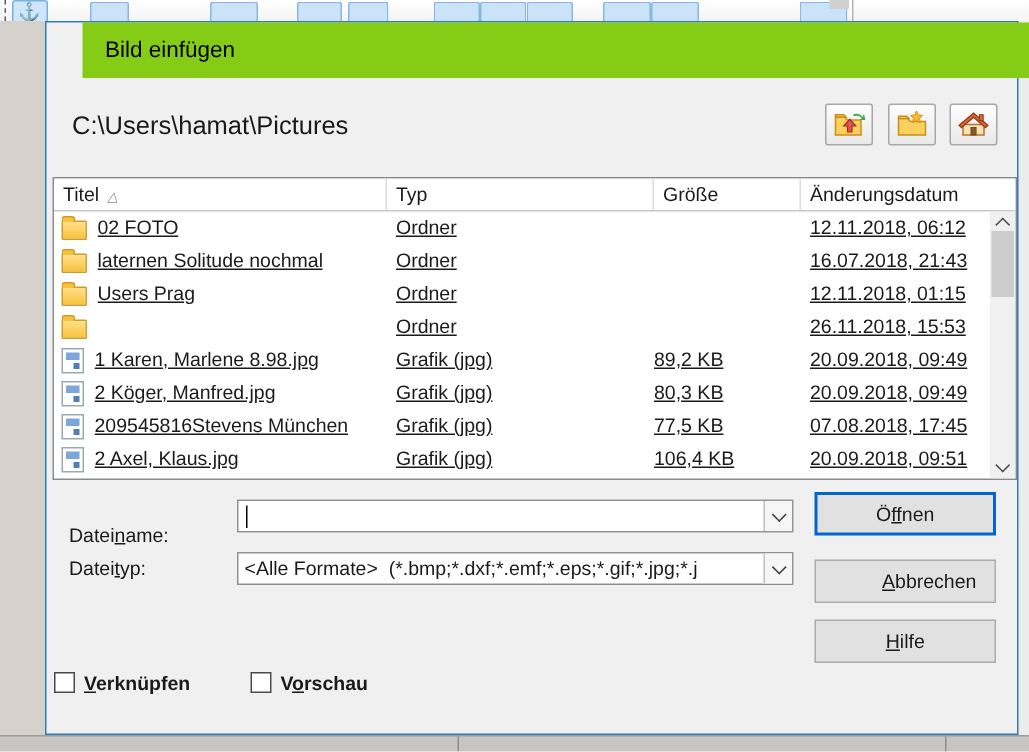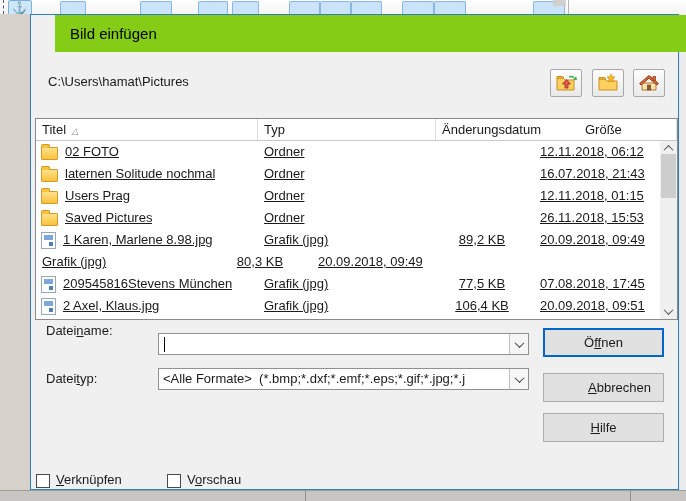--- a/index.html
+++ b/index.html
@@ -16,72 +16,72 @@
   .dash-v{position:absolute;left:3px;top:0;height:14px;border-left:1px dashed #55557f;}
   .bg-left{position:absolute;left:0;top:14px;width:30px;height:476px;background:#d6d2cb;}
   .bg-right{position:absolute;left:680px;top:14px;width:6px;height:476px;background:#ececec;}
   .bg-bottom{position:absolute;left:0;top:490px;width:686px;height:11px;background:#c8c6c2;border-top:1px solid #9e9c98;box-sizing:border-box;}
   .bg-bottom .divider{position:absolute;top:0;width:1px;height:11px;background:#8f8d89;}
 
   
   .dialog{position:absolute;left:30px;top:14px;width:649px;height:476px;background:#f0f0f0;border:1px solid #2f7cc0;box-sizing:border-box;font-size:13px;color:#1a1a1a;}
   .titlebar{position:absolute;left:0;top:0;width:100%;height:37px;background:#84cc16;margin-left:24px;}
   .titlebar .title{position:absolute;left:15px;top:0;line-height:37px;font-size:15px;color:#000;}
-  .path{position:absolute;left:17px;top:59px;font-size:13px;}
+  .path{position:absolute;left:17px;top:59px;font-size:17px;}
 
   
   .tb-btn{position:absolute;top:54px;width:32px;height:28px;background:linear-gradient(#fdfdfd,#e9e9e9);border:1px solid #a8a8a8;border-radius:2px;box-sizing:border-box;display:flex;align-items:center;justify-content:center;}
   .tb-up{left:519px}.tb-new{left:561px}.tb-home{left:602px}
 
   
   .list{position:absolute;left:4px;top:103px;width:643px;height:202px;background:#ffffff;border:1px solid #8a8a8a;box-sizing:border-box;overflow:hidden;}
   .list-header{display:flex;height:22px;background:#ffffff;border-bottom:1px solid #c8c8c8;box-sizing:border-box;}
   .hcell{box-sizing:border-box;padding-left:6px;line-height:21px;border-right:1px solid #dcdcdc;overflow:hidden;white-space:nowrap;}
   .hc-title{width:222px;}.hc-type{width:178px;}.hc-size{width:98px;}.hc-date{flex:1;border-right:none;}
   .sort-arrow{display:inline-block;font-size:9px;color:#8a8a8a;transform:skewX(-12deg);margin-left:6px;}
   .list-body{position:relative;text-decoration:underline;}
   .lrow{display:flex;height:22px;line-height:22px;white-space:nowrap;}
   .c-title{width:222px;display:flex;align-items:center;box-sizing:border-box;padding-left:5px;overflow:hidden;}
   .c-title .label{margin-left:7px;overflow:hidden;}
   .c-type{width:178px;box-sizing:border-box;padding-left:6px;overflow:hidden;}
-  .c-size{width:98px;box-sizing:border-box;padding-right:6px;text-align:center;overflow:hidden;}
+  .c-size{width:98px;box-sizing:border-box;padding-right:6px;text-align:left;overflow:hidden;}
   .c-date{flex:1;box-sizing:border-box;padding-left:6px;overflow:hidden;}
   .icon-folder{flex:none;width:15px;height:11px;background:linear-gradient(#ffe08a,#f7c33c);border:1px solid #d29b27;border-radius:1px;position:relative;margin-top:3px;}
   .icon-folder::before{content:'';position:absolute;top:-4px;left:-1px;width:7px;height:3px;background:#f7c33c;border:1px solid #d29b27;border-bottom:none;border-radius:2px 2px 0 0;}
   .icon-image{flex:none;width:13px;height:15px;background:#fff;border:1px solid #9aa7b5;position:relative;}
   .icon-image::before{content:'';position:absolute;top:2px;left:2px;right:2px;height:5px;background:#7da7d8;}
   .icon-image::after{content:'';position:absolute;bottom:2px;right:2px;width:4px;height:4px;background:#4f7fb5;}
 
   
   .scrollbar{position:absolute;top:22px;right:0;bottom:0;width:17px;background:#f0f0f0;}
   .sb-btn{position:absolute;left:0;width:17px;height:15px;display:flex;align-items:center;justify-content:center;}
   .sb-up{top:0;}.sb-down{bottom:0;}
   .chev-up{width:6px;height:6px;border-left:1.5px solid #505050;border-top:1.5px solid #505050;transform:rotate(45deg) translate(1px,1px);}
   .chev-down{width:6px;height:6px;border-right:1.5px solid #505050;border-bottom:1.5px solid #505050;transform:rotate(45deg) translate(-1px,-1px);}
   .sb-thumb{position:absolute;left:1px;top:13px;width:15px;height:44px;background:#cdcdcd;}
 
   
   .form-label{position:absolute;left:15px;}
-  .lbl-name{top:308px;}.lbl-type{top:356px;text-align:right;}
+  .lbl-name{top:334px;}.lbl-type{top:356px;text-align:right;}
   .combo{position:absolute;left:127px;width:371px;height:22px;background:#ffffff;border:1px solid #919191;box-sizing:border-box;display:flex;}
   .combo-name{top:318px;}.combo-type{top:353px;}
   .combo-text{flex:1;line-height:20px;padding-left:4px;overflow:hidden;white-space:pre;}
   .combo-btn{flex:none;width:18px;border-left:1px solid #c0c0c0;background:#f6f6f6;display:flex;align-items:center;justify-content:center;}
   .combo-chev{width:6px;height:6px;border-right:1.5px solid #404040;border-bottom:1.5px solid #404040;transform:rotate(45deg) translate(-1px,-1px);}
   .caret{position:absolute;left:5px;top:3px;width:1px;height:15px;background:#000;}
   .mn{text-decoration:underline;}
 
   
   .act-btn{position:absolute;left:512px;width:121px;height:29px;background:#e1e1e1;border:1px solid #adadad;box-sizing:border-box;text-align:center;line-height:27px;font-size:13px;color:#1a1a1a;}
   .btn-open{top:313px;border:2px solid #0066cc;line-height:25px;}
   .btn-cancel{top:358px;padding-left:32px;}
   .btn-help{top:398px;}
 
   
-  .chk-group{position:absolute;top:456px;height:17px;display:flex;align-items:flex-end;}
+  .chk-group{position:absolute;top:433px;height:17px;display:flex;align-items:flex-start;font-weight:bold;}
   .chk-1{left:5px;}.chk-2{left:136px;}
   .chk-box{width:14px;height:14px;background:#fff;border:1px solid #4a4a4a;box-sizing:border-box;margin-right:6px;flex:none;}
   .chk-label{line-height:16px;}
 </style>
 </head>
 <body>
 
 <div class="stage">
 
   <div class="bg-top">
@@ -142,26 +142,26 @@
     </div>
 
     <div class="list">
       <div class="list-header">
         <div class="hcell hc-title">
           <span>Titel</span><span class="sort-arrow">△</span>
         </div>
         <div class="hcell hc-type">
           <span>Typ</span>
         </div>
+        <div class="hcell hc-size">
+          <span>Größe</span>
+        </div>
         <div class="hcell hc-date">
           <span>Änderungsdatum</span>
         </div>
-        <div class="hcell hc-size">
-          <span>Größe</span>
-        </div>
       </div>
       <div class="list-body">
           <div class="lrow">
             <div class="c-title">
               <span class="icon-folder"></span>
               <span class="label">02 FOTO</span>
             </div>
             <div class="c-type">Ordner</div>
             <div class="c-size"></div>
             <div class="c-date">12.11.2018, 06:12</div>
@@ -180,36 +180,39 @@
               <span class="icon-folder"></span>
               <span class="label">Users Prag</span>
             </div>
             <div class="c-type">Ordner</div>
             <div class="c-size"></div>
             <div class="c-date">12.11.2018, 01:15</div>
           </div>
           <div class="lrow">
             <div class="c-title">
               <span class="icon-folder"></span>
-              <span class="label">Saved Pictures</span>
             </div>
             <div class="c-type">Ordner</div>
             <div class="c-size"></div>
             <div class="c-date">26.11.2018, 15:53</div>
           </div>
           <div class="lrow">
             <div class="c-title">
               <span class="icon-image"></span>
               <span class="label">1 Karen, Marlene 8.98.jpg</span>
             </div>
             <div class="c-type">Grafik (jpg)</div>
             <div class="c-size">89,2 KB</div>
             <div class="c-date">20.09.2018, 09:49</div>
           </div>
           <div class="lrow">
+            <div class="c-title">
+              <span class="icon-image"></span>
+              <span class="label">2 Köger, Manfred.jpg</span>
+            </div>
             <div class="c-type">Grafik (jpg)</div>
             <div class="c-size">80,3 KB</div>
             <div class="c-date">20.09.2018, 09:49</div>
           </div>
           <div class="lrow">
             <div class="c-title">
               <span class="icon-image"></span>
               <span class="label">209545816Stevens München</span>
             </div>
             <div class="c-type">Grafik (jpg)</div>

